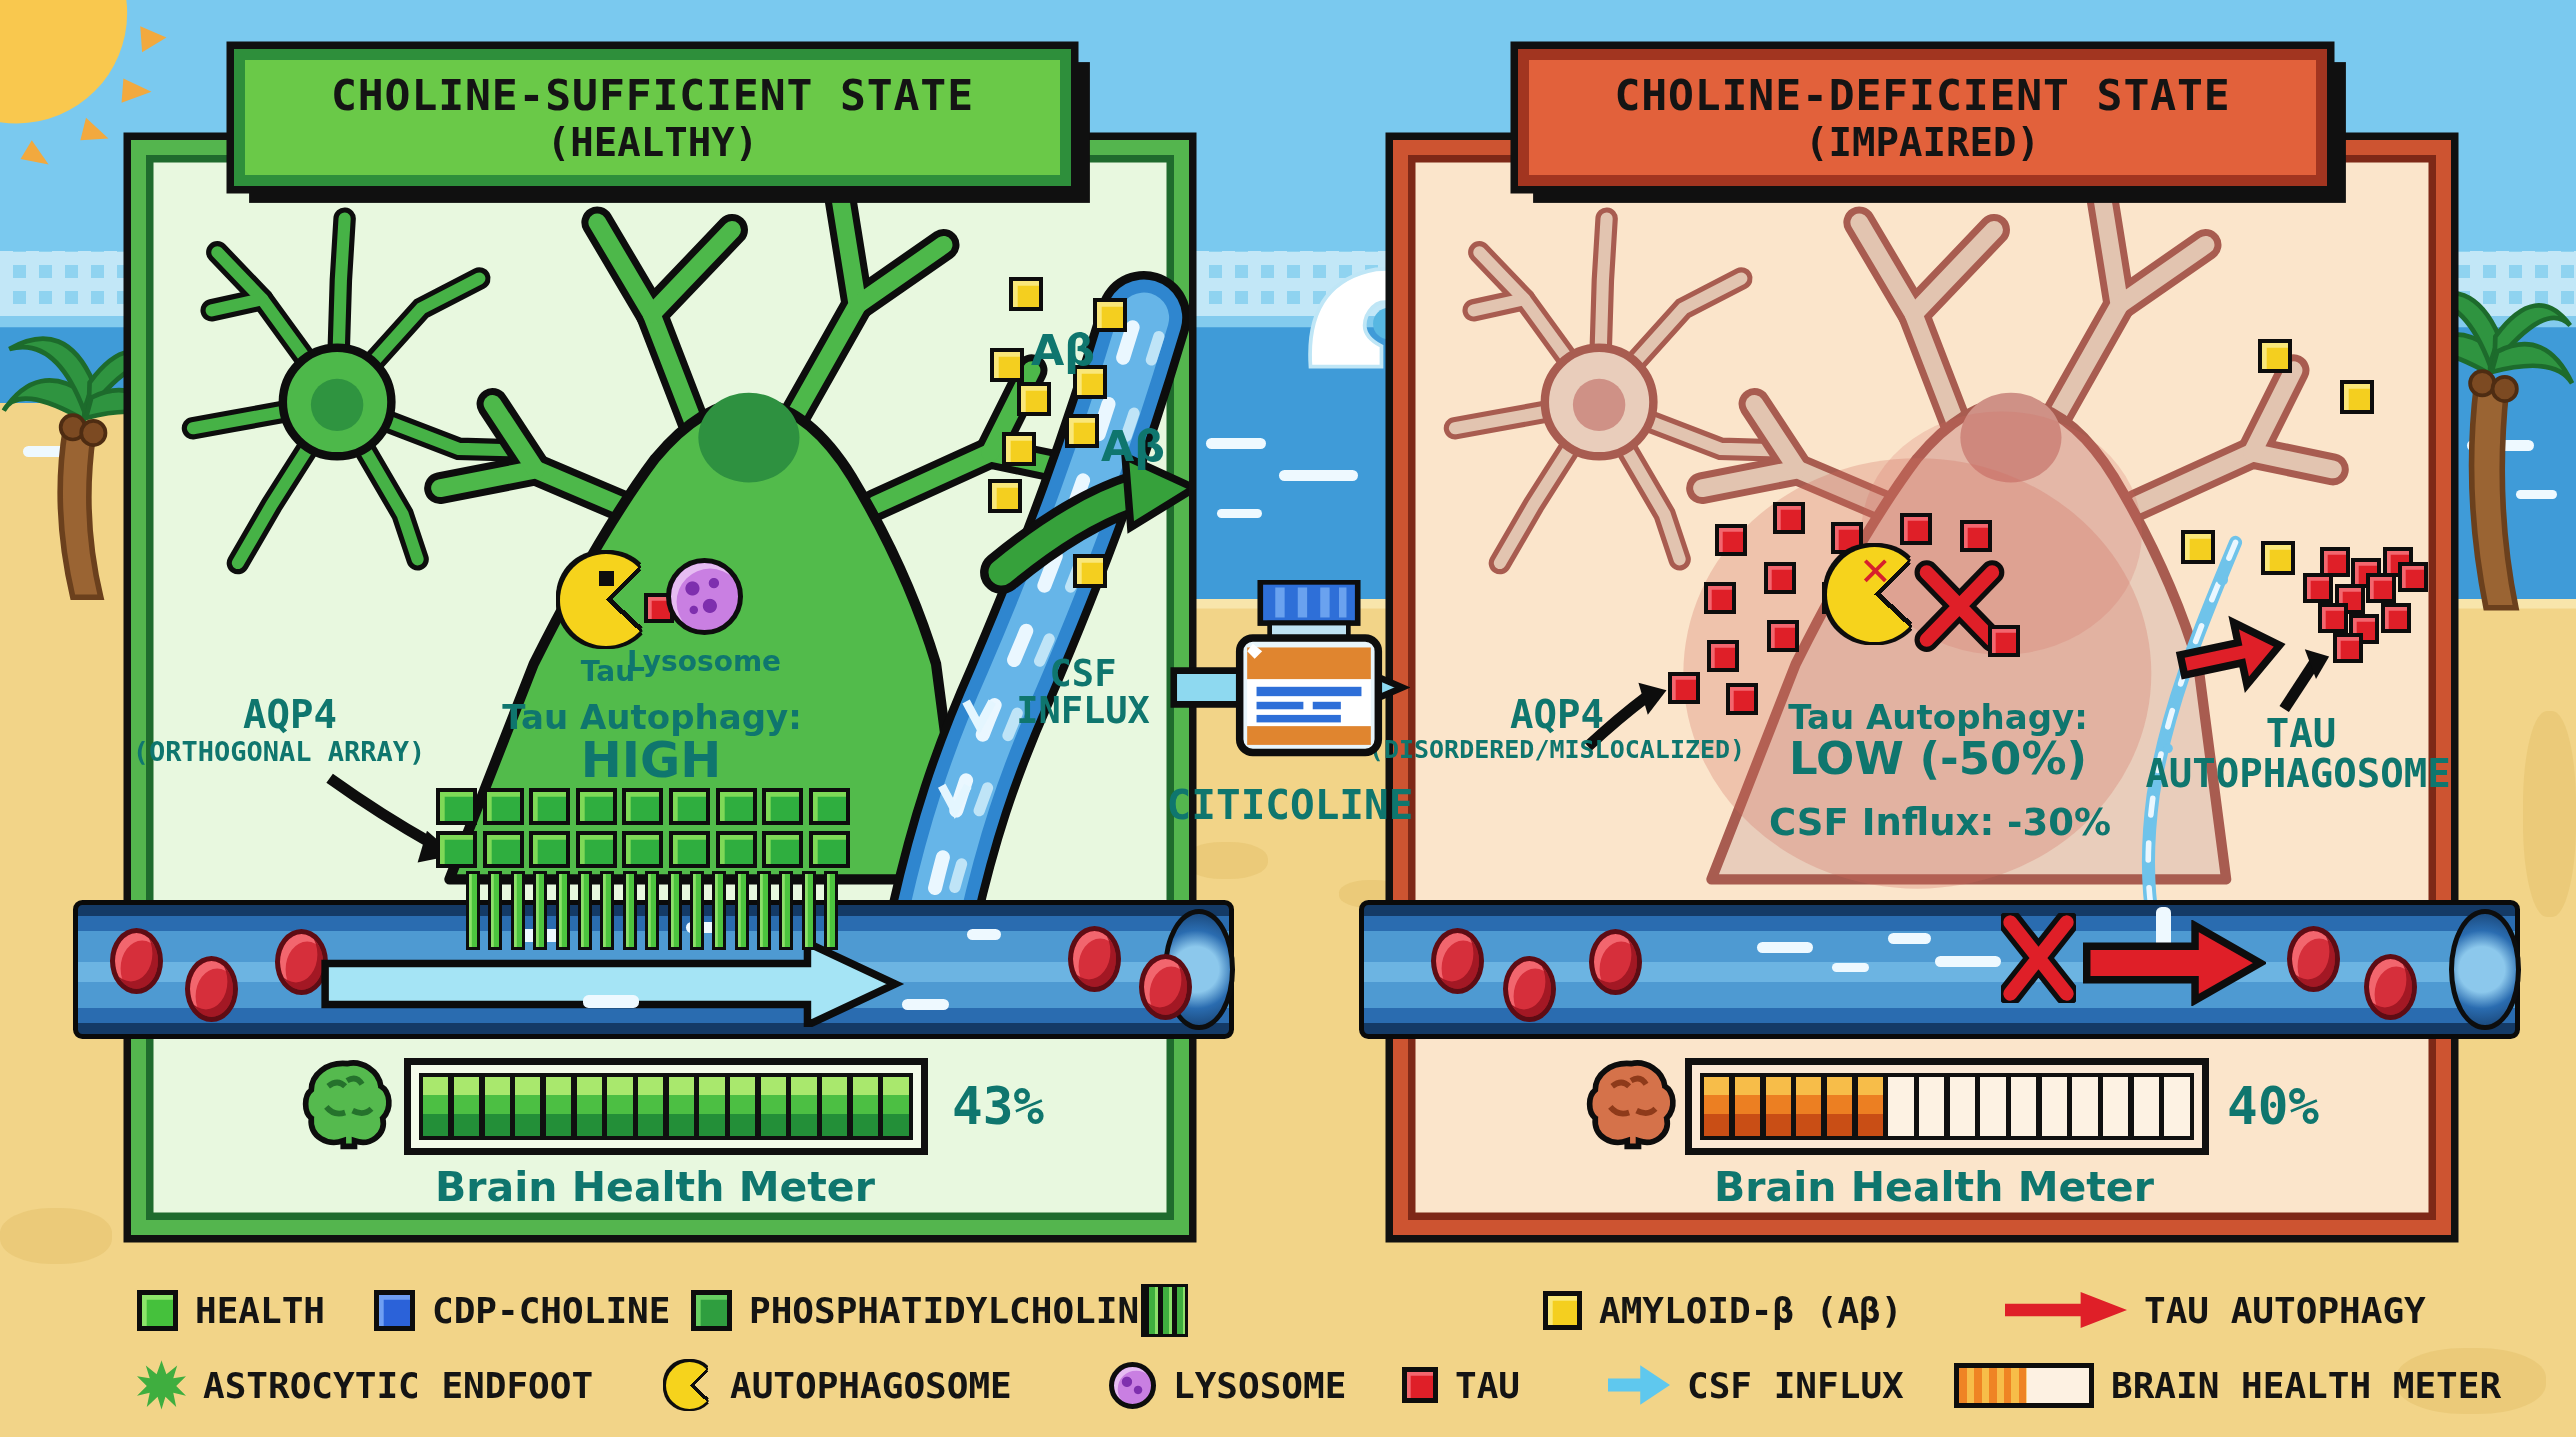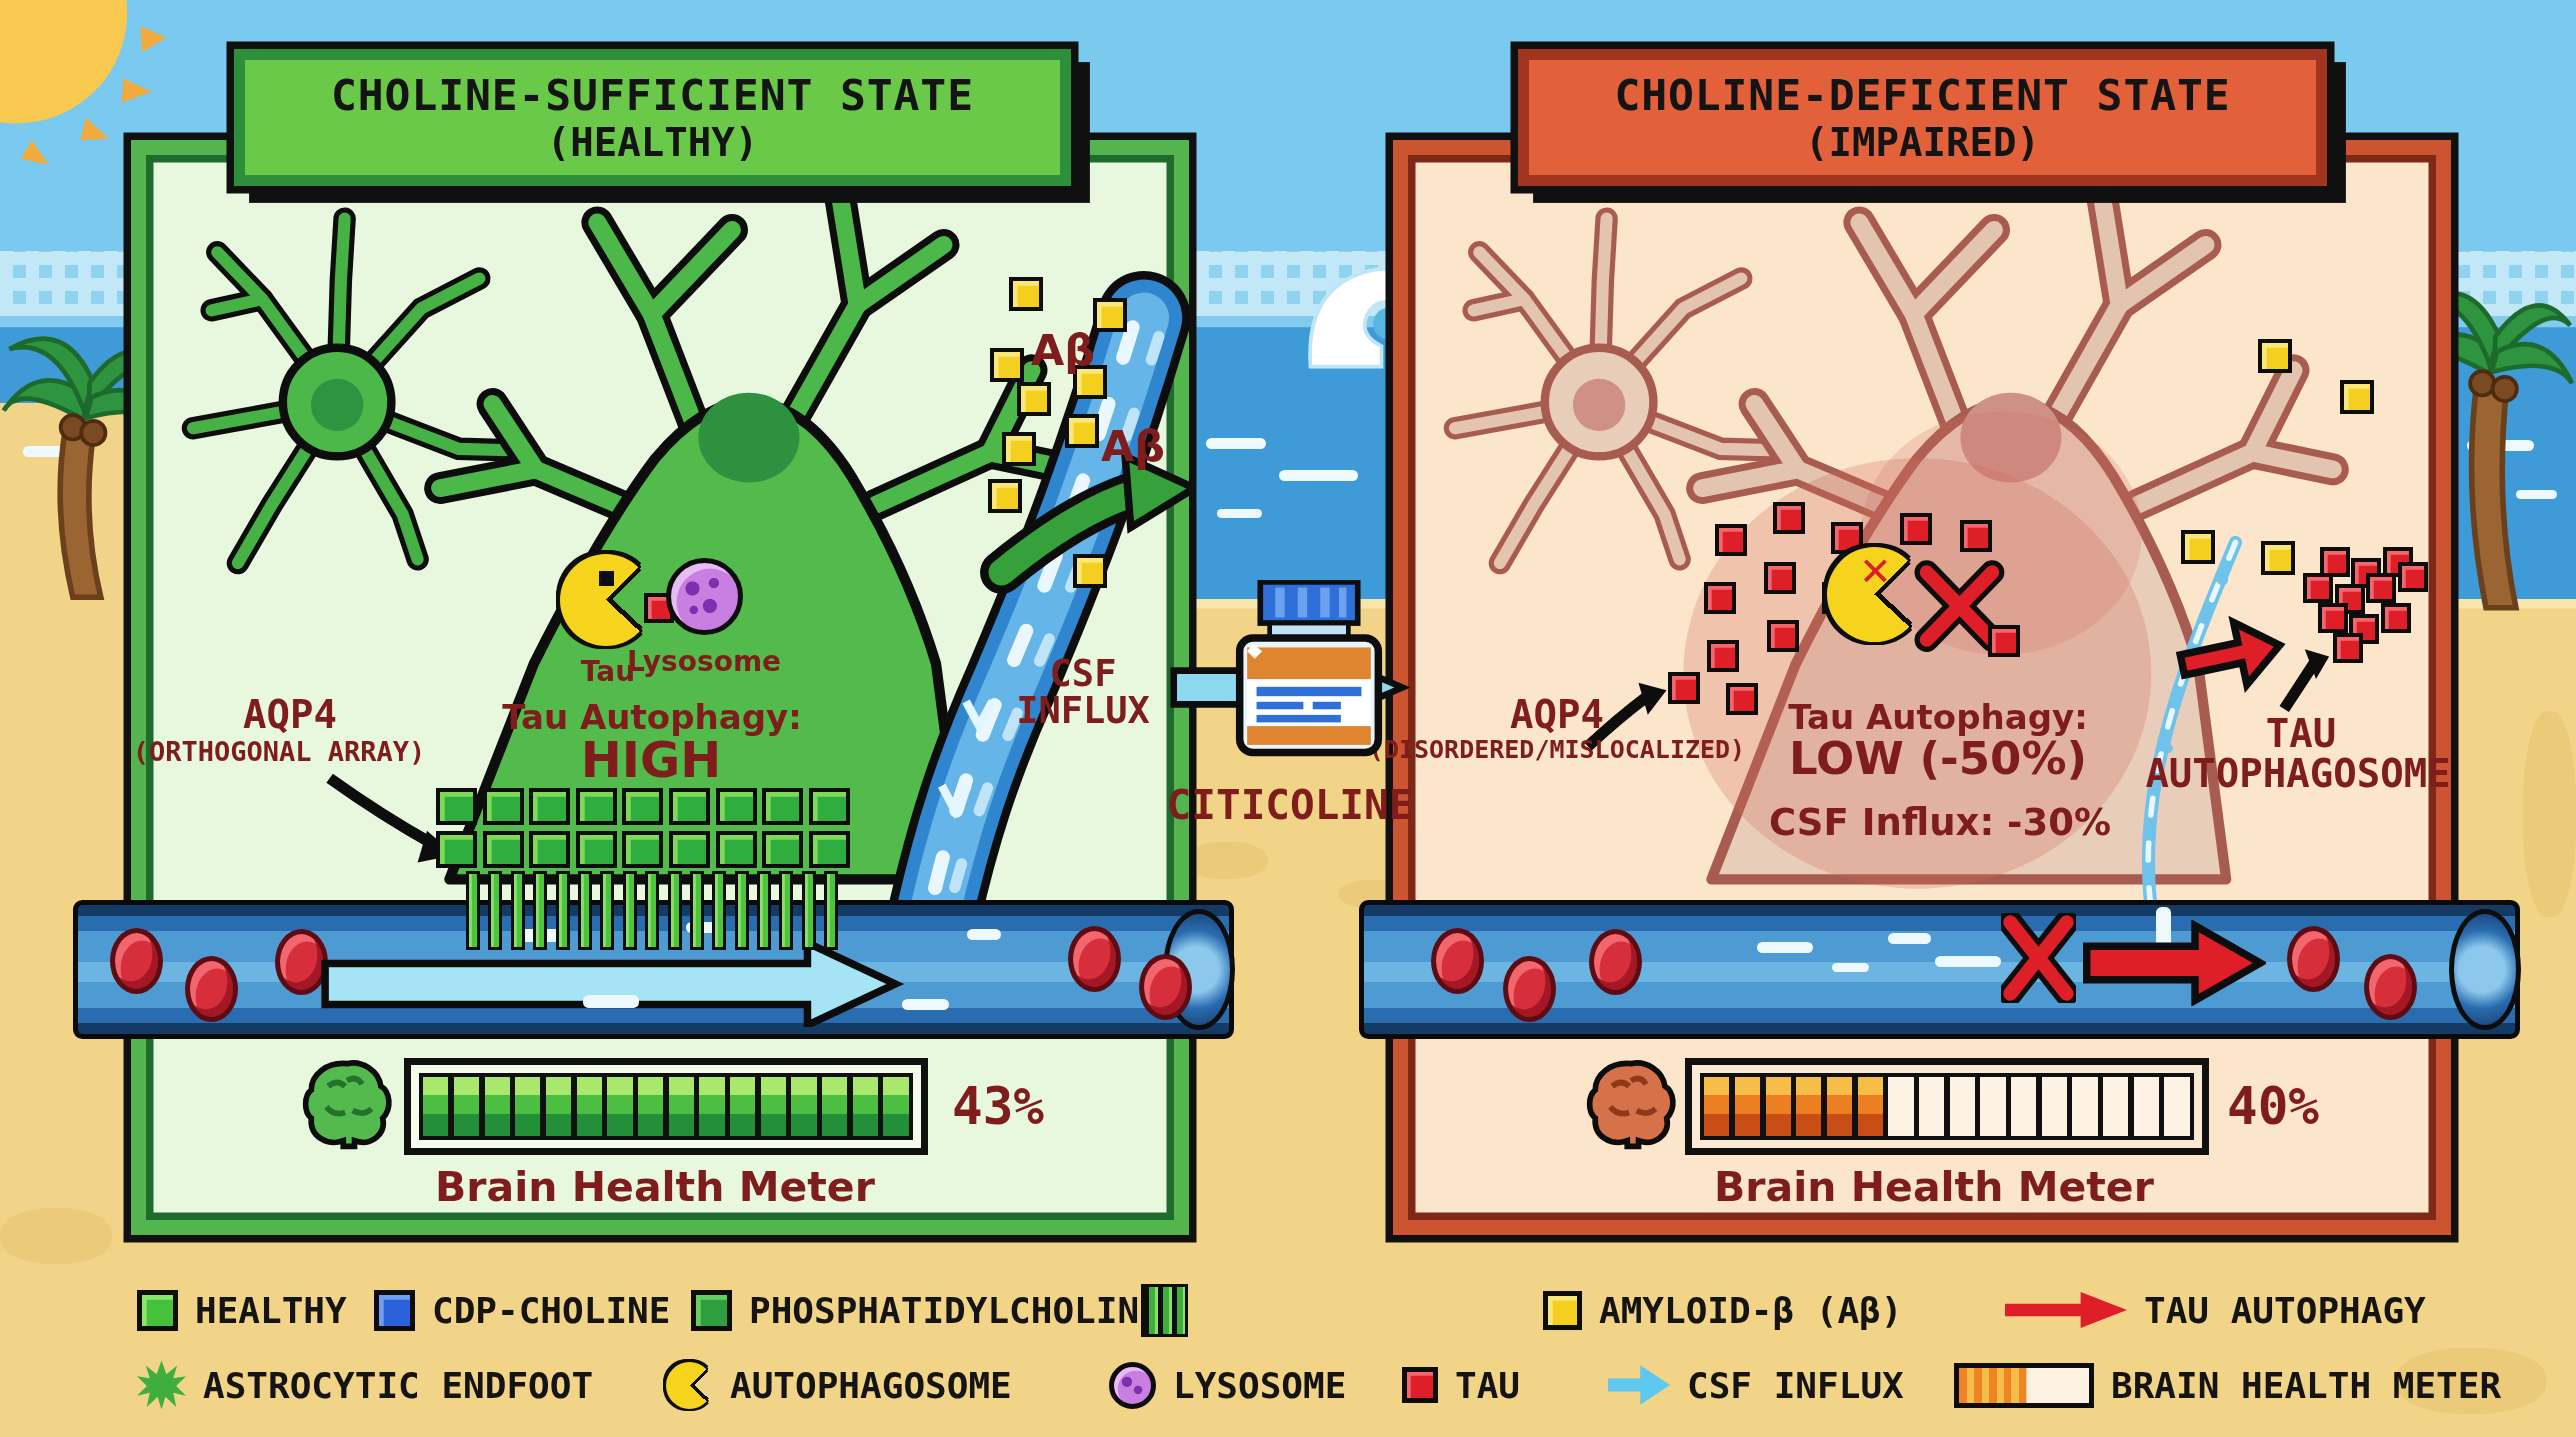--- a/index.html
+++ b/index.html
@@ -1,19 +1,19 @@
 <!DOCTYPE html>
 <html style="font-size:15px"><head>
 <meta charset="utf-8">
 <style>
   html,body{margin:0;padding:0;background:#f2d488;}
   .canvas{position:relative;width:2576px;height:1438px;overflow:hidden;
     font-family:"DejaVu Sans Mono",monospace;color:#141414;}
   .abs{position:absolute;}
-  .pxt{font-weight:bold;color:#7f1d1d;white-space:nowrap;}
+  .pxt{font-weight:bold;color:#0f766e;white-space:nowrap;}
   .ctr{transform:translate(-50%,-50%);text-align:center;}
   .soft{font-family:"DejaVu Sans",sans-serif;}
   
   .sky{left:0;top:0;width:100%;height:316px;background:#7ac9ef;}
   .dither{left:0;top:251px;width:100%;height:66px;background-color:#8fd3f0;
     background-image:repeating-linear-gradient(90deg,#c2e7f7 0 13px,transparent 13px 26px),
     repeating-linear-gradient(0deg,#c2e7f7 0 13px,transparent 13px 26px);}
   .ocean{left:0;top:316px;width:100%;height:283px;background:#3f9bd8;box-shadow:inset 0 11.2px 0 #83cbee;}
   .sand{left:0;top:599px;width:100%;height:839px;background:#f2d488;box-shadow:inset 0 9.4px 0 #f8e5ab;}
   .sand-wedge{left:0;top:403px;width:137px;height:206px;background:#f2d488;}
@@ -497,21 +497,21 @@
         <div class="seg off"></div>
         <div class="seg off"></div>
       </div>
   </div>
   <div class="abs pxt ctr" style="left:2273px;top:1106px;font-size:51px">40%</div>
   <div class="abs pxt soft ctr" style="left:1934px;top:1187px;font-size:41px">Brain Health Meter</div>
 
   <div id="legend-row1">
       <div class="leg-item" style="left: 137px; top: 1284px;">
         <span class="ic choline"></span>
-        <span class="leg-label">HEALTHY</span>
+        <span class="leg-label">HEALTH</span>
       </div>
       <div class="leg-item" style="left: 374px; top: 1284px;">
         <span class="ic cdp"></span>
         <span class="leg-label">CDP-CHOLINE</span>
       </div>
       <div class="leg-item" style="left: 691px; top: 1284px;">
         <span class="ic pc"></span>
         <span class="leg-label">PHOSPHATIDYLCHOLINE</span>
       </div>
       <div class="leg-item" style="left: 1144px; top: 1284px;">

